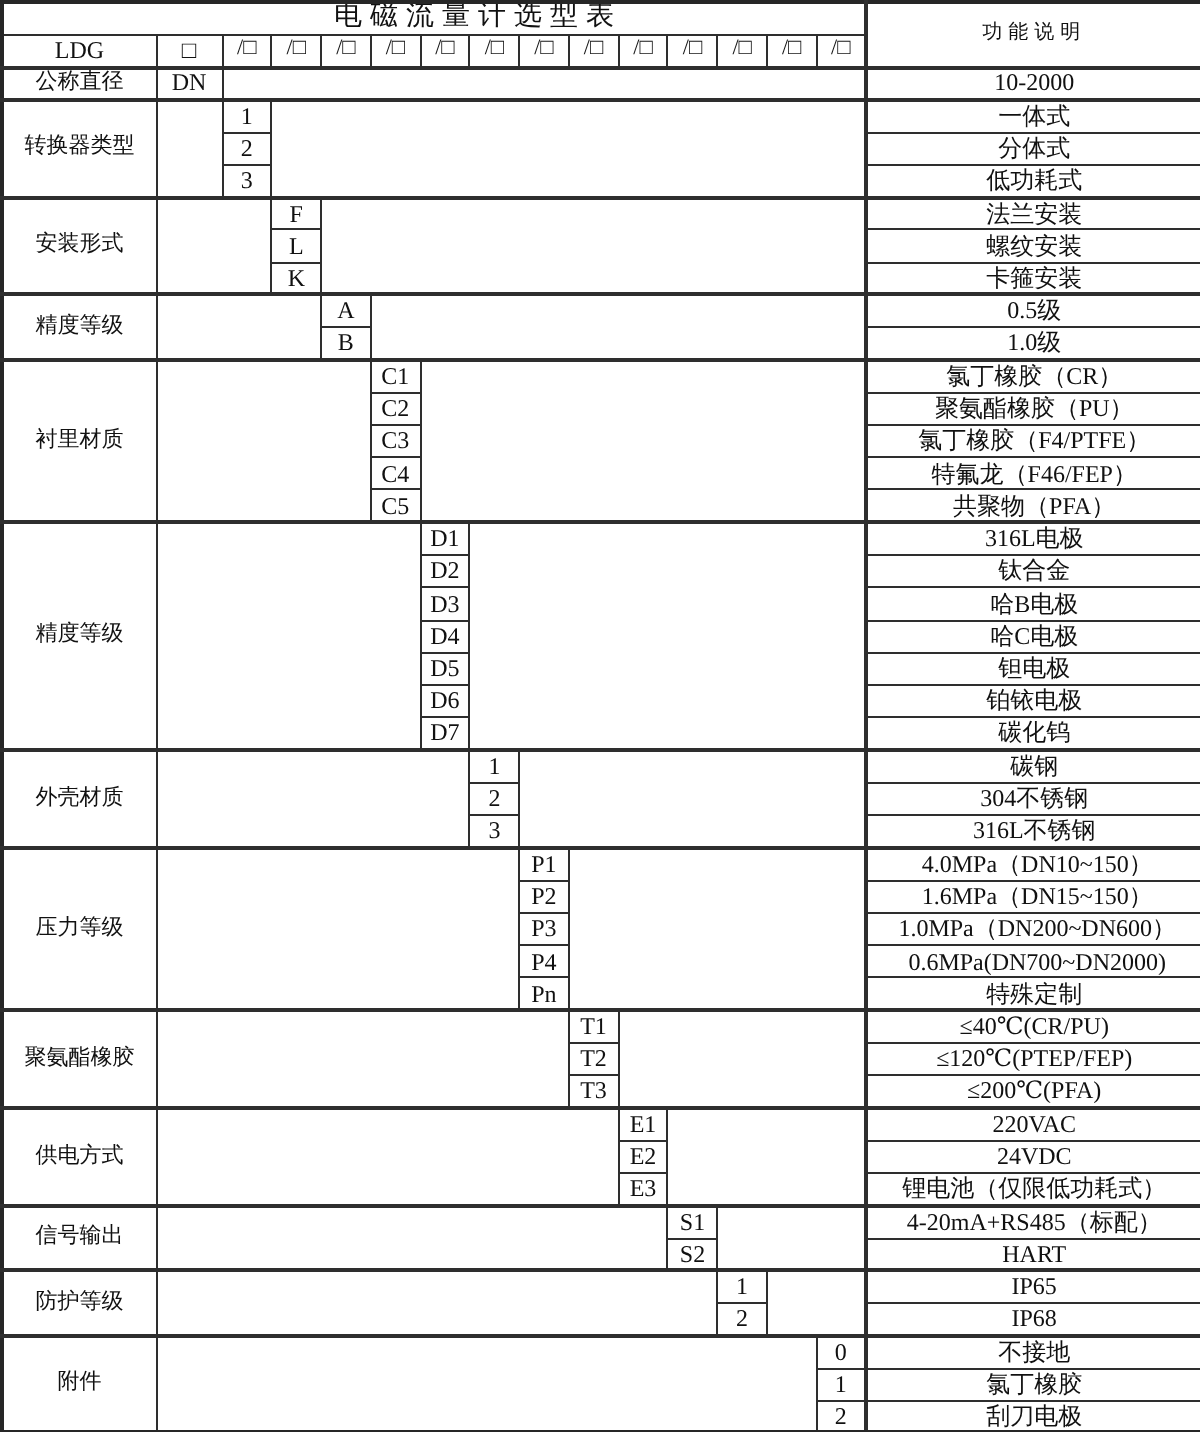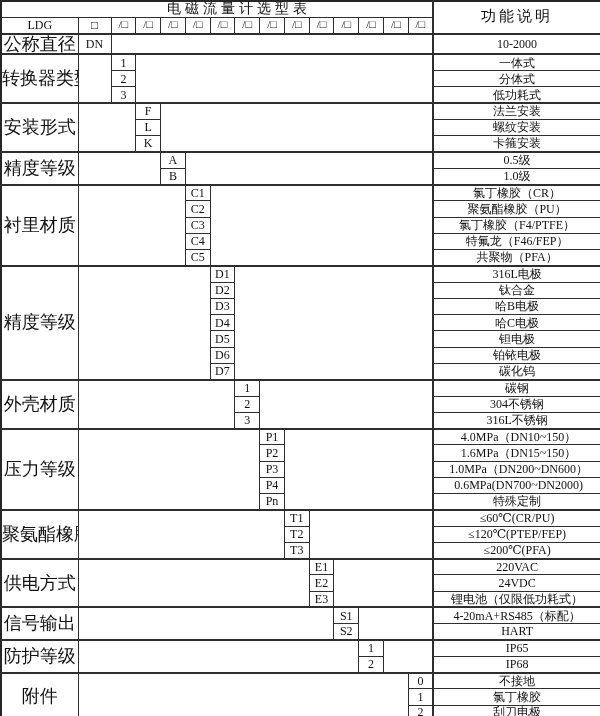--- a/index.html
+++ b/index.html
@@ -19,22 +19,22 @@
   tr{height:16.27px;}
   td{
     border:1px solid #2e2e2e;
     text-align:center;vertical-align:middle;
     padding:0;overflow:hidden;white-space:nowrap;
     line-height:1.05;
   }
   tr.sec > td{border-top-width:2px;}
   td.desc,td.funch{border-left-width:2px;}
   td.title{font-size:14px;letter-spacing:4px;padding-left:44px;}
-  td.funch{font-size:15px;letter-spacing:3px;}
-  td.cat{font-size:18px;}
+  td.funch{font-size:10px;letter-spacing:3px;}
+  td.cat{font-size:11px;}
   td.slot{font-size:11px;padding:0;}
   td.left{text-align:center;padding-left:3px;}
 </style>
 </head>
 <body>
 
 <table>
   <colgroup>
     <col class="c-cat">
       <col class="c-box">
@@ -223,21 +223,21 @@
   <tr>
         <td>Pn</td>
         <td class="desc">特殊定制</td>
       </tr>
 
   <tr class="sec">
     <td class="cat" rowspan="3">聚氨酯橡胶</td>
     <td rowspan="3" colspan="8"></td>
     <td>T1</td>
     <td rowspan="3" colspan="5"></td>
-    <td class="desc">≤60℃(CR/PU)</td>
+    <td class="desc">≤40℃(CR/PU)</td>
   </tr>
   <tr>
         <td>T2</td>
         <td class="desc">≤120℃(PTEP/FEP)</td>
       </tr>
   <tr>
         <td>T3</td>
         <td class="desc">≤200℃(PFA)</td>
       </tr>
 

